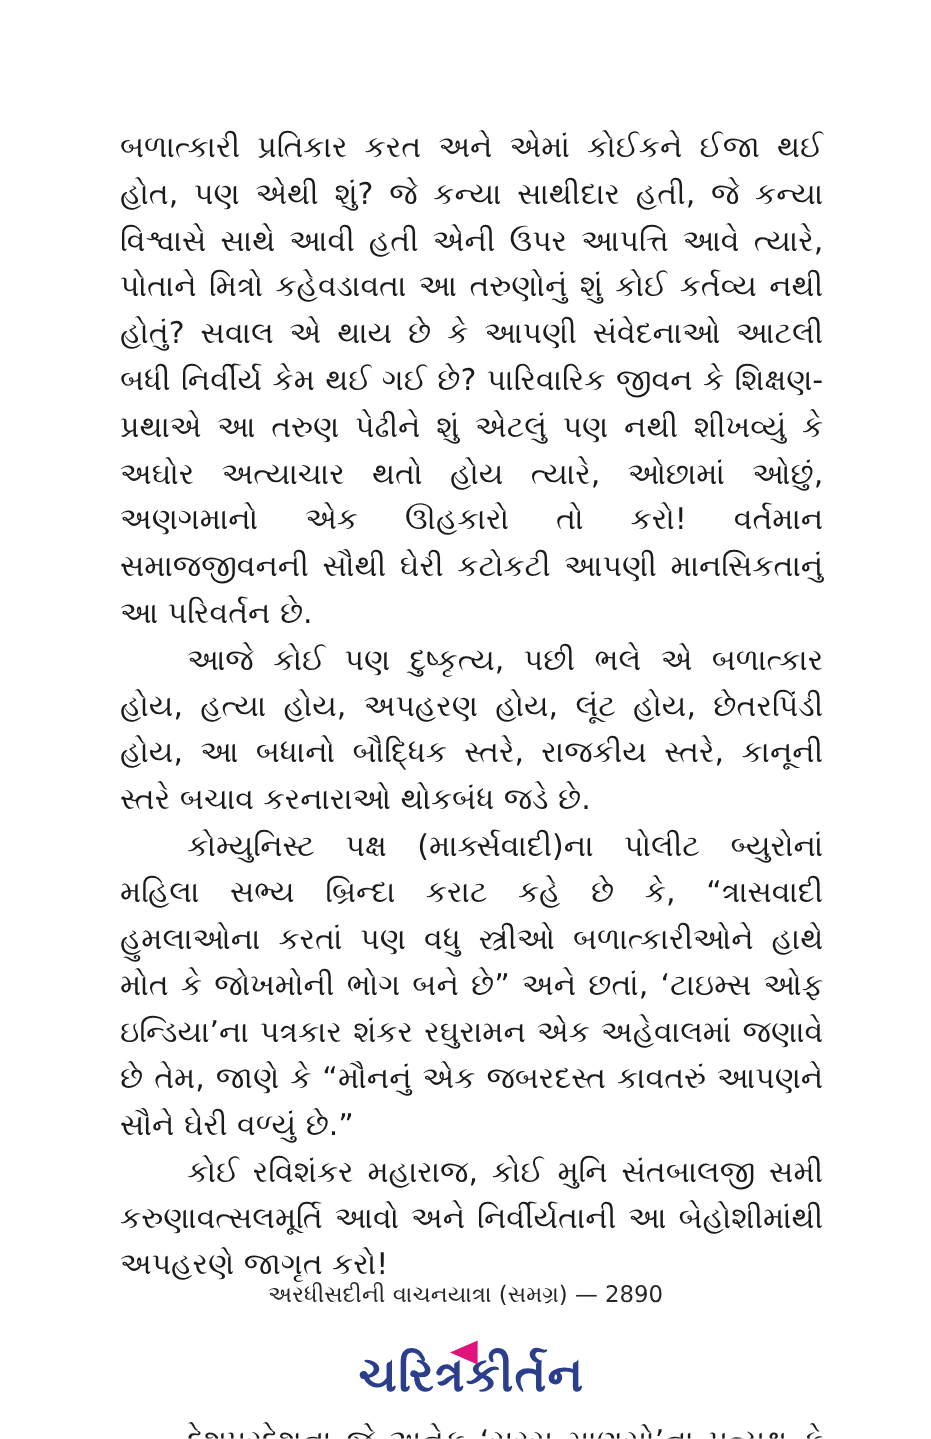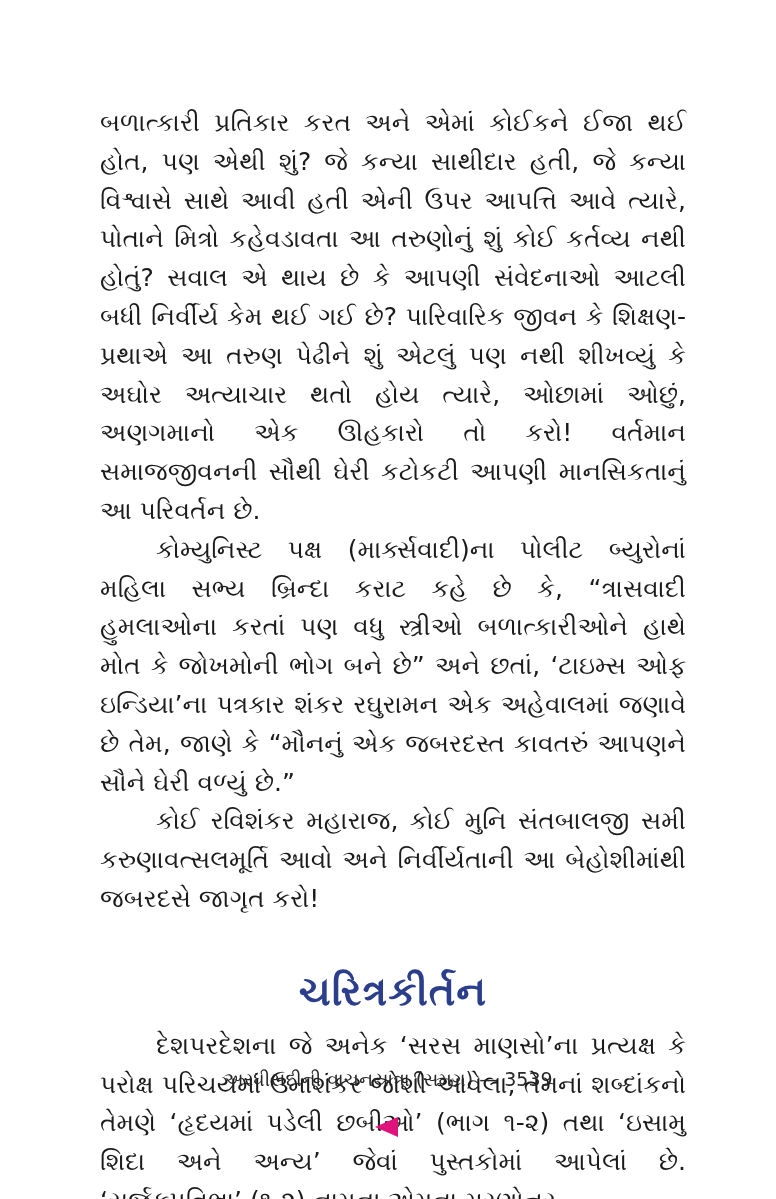--- a/index.html
+++ b/index.html
@@ -63,27 +63,28 @@
   }
 </style>
 </head>
 <body>
 
 <div class="page">
 
   <main class="text-block">
     <p class="para">બળાત્કારી પ્રતિકાર કરત અને એમાં કોઈકને ઈજા થઈ હોત, પણ એથી શું? જે કન્યા સાથીદાર હતી, જે કન્યા વિશ્વાસે સાથે આવી હતી એની ઉપર આપત્તિ આવે ત્યારે, પોતાને મિત્રો કહેવડાવતા આ તરુણોનું શું કોઈ કર્તવ્ય નથી હોતું? સવાલ એ થાય છે કે આપણી સંવેદનાઓ આટલી બધી નિર્વીર્ય કેમ થઈ ગઈ છે? પારિવારિક જીવન કે શિક્ષણ-પ્રથાએ આ તરુણ પેઢીને શું એટલું પણ નથી શીખવ્યું કે અઘોર અત્યાચાર થતો હોય ત્યારે, ઓછામાં ઓછું, અણગમાનો એક ઊહકારો તો કરો! વર્તમાન સમાજજીવનની સૌથી ઘેરી કટોકટી આપણી માનસિકતાનું આ પરિવર્તન છે.</p>
 
+    <p class="para indent">આજે કોઈ પણ દુષ્કૃત્ય, પછી ભલે એ બળાત્કાર હોય, હત્યા હોય, અપહરણ હોય, લૂંટ હોય, છેતરપિંડી હોય, આ બધાનો બૌદ્ધિક સ્તરે, રાજકીય સ્તરે, કાનૂની સ્તરે બચાવ કરનારાઓ થોકબંધ જડે છે.</p>
 
     <p class="para indent">કોમ્યુનિસ્ટ પક્ષ (માર્ક્સવાદી)ના પોલીટ બ્યુરોનાં મહિલા સભ્ય બ્રિન્દા કરાટ કહે છે કે, “ત્રાસવાદી હુમલાઓના કરતાં પણ વધુ સ્ત્રીઓ બળાત્કારીઓને હાથે મોત કે જોખમોની ભોગ બને છે” અને છતાં, ‘ટાઇમ્સ ઓફ ઇન્ડિયા’ના પત્રકાર શંકર રઘુરામન એક અહેવાલમાં જણાવે છે તેમ, જાણે કે “મૌનનું એક જબરદસ્ત કાવતરું આપણને સૌને ઘેરી વળ્યું છે.”</p>
 
-    <p class="para indent">કોઈ રવિશંકર મહારાજ, કોઈ મુનિ સંતબાલજી સમી કરુણાવત્સલમૂર્તિ આવો અને નિર્વીર્યતાની આ બેહોશીમાંથી જબરદસે જાગૃત કરો!</p>
+    <p class="para indent">કોઈ રવિશંકર મહારાજ, કોઈ મુનિ સંતબાલજી સમી કરુણાવત્સલમૂર્તિ આવો અને નિર્વીર્યતાની આ બેહોશીમાંથી અપહરણે જાગૃત કરો!</p>
 
     <h1 class="heading">ચરિત્રકીર્તન</h1>
 
     <p class="para indent">દેશપરદેશના જે અનેક ‘સરસ માણસો’ના પ્રત્યક્ષ કે પરોક્ષ પરિચયમાં ઉમાશંકર જોશી આવેલા, તેમનાં શબ્દાંકનો તેમણે ‘હૃદયમાં પડેલી છબીઓ’ (ભાગ ૧-૨) તથા ‘ઇસામુ શિદા અને અન્ય’ જેવાં પુસ્તકોમાં આપેલાં છે. ‘સર્જકપ્રતિભા’ (૧-૨) નામના એમના મરણોત્તર</p>
   </main>
 
-  <div class="footer-text">અરધીસદીની વાચનયાત્રા (સમગ્ર) — 3539</div>
+  <div class="footer-text">અરધીસદીની વાચનયાત્રા (સમગ્ર) — 2890</div>
 
   <div class="nav-triangle"></div>
 
 </div>
 
 </body></html>

